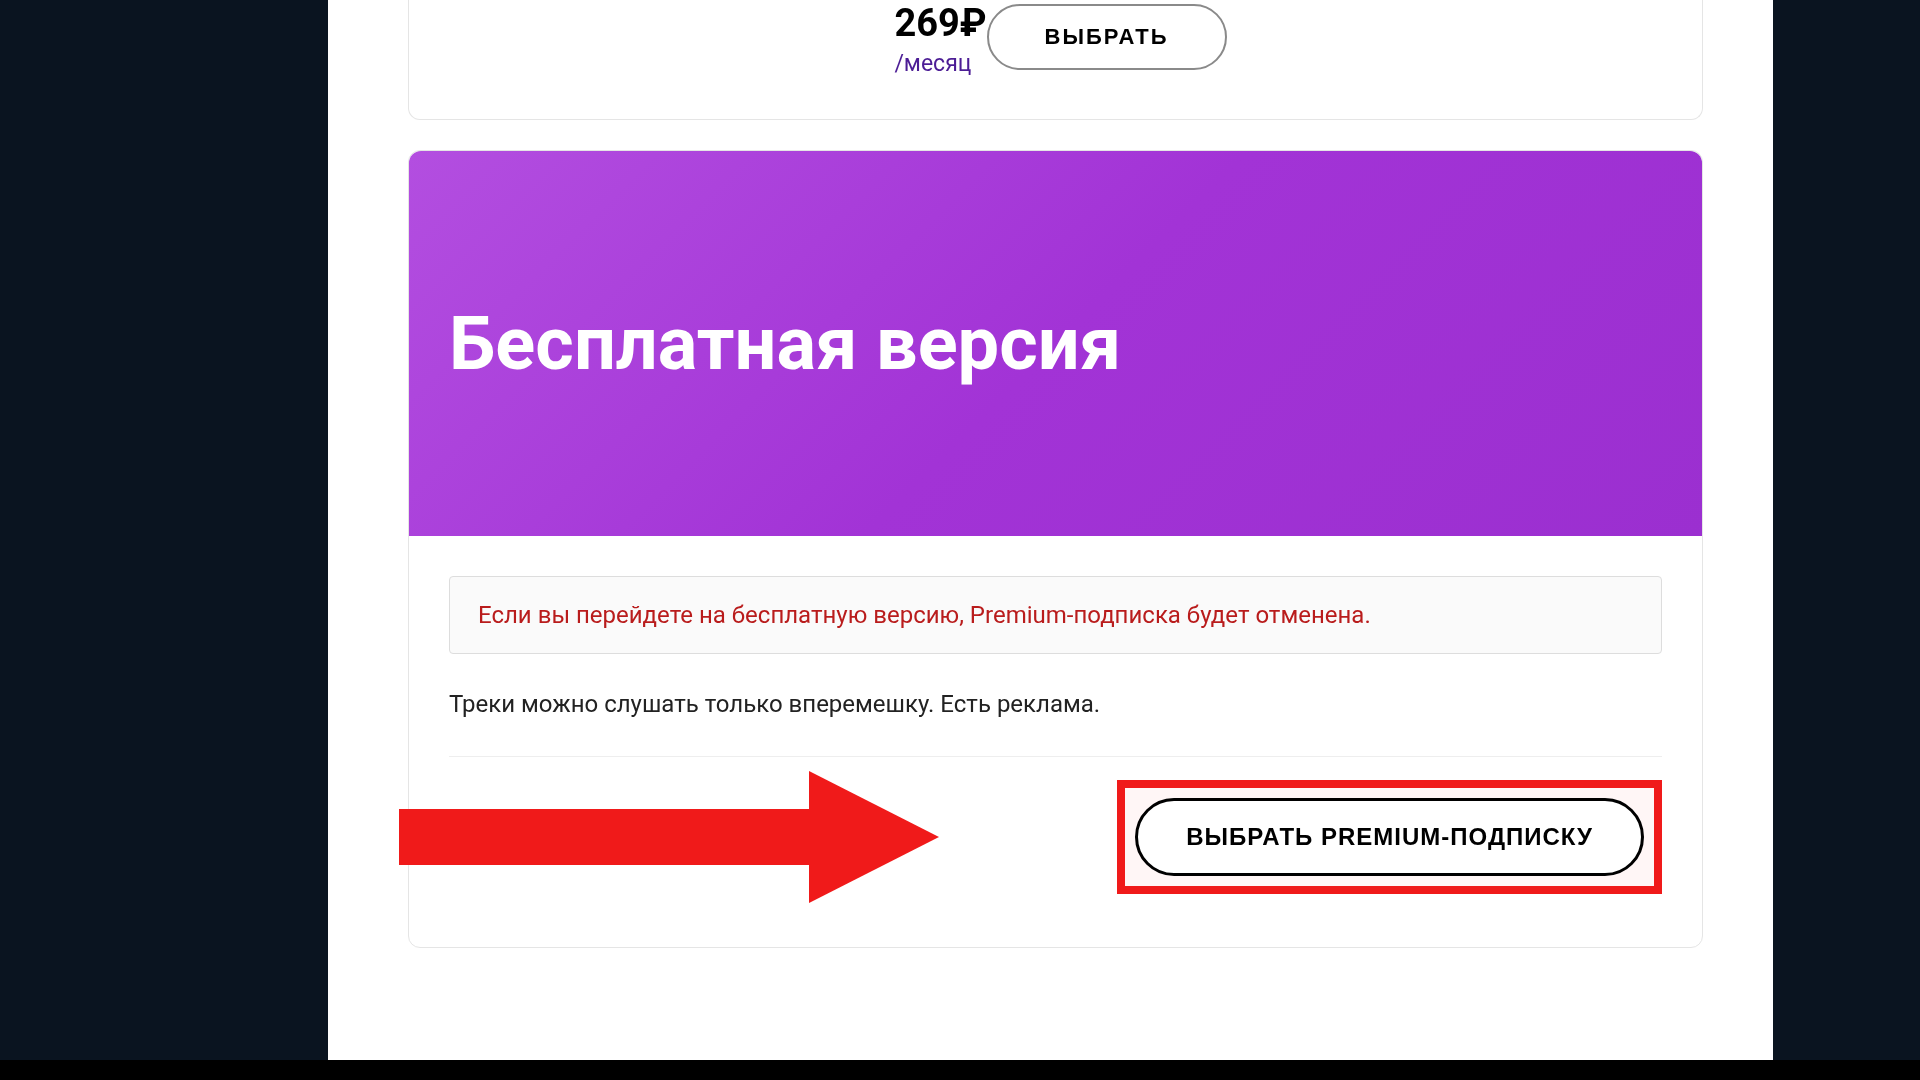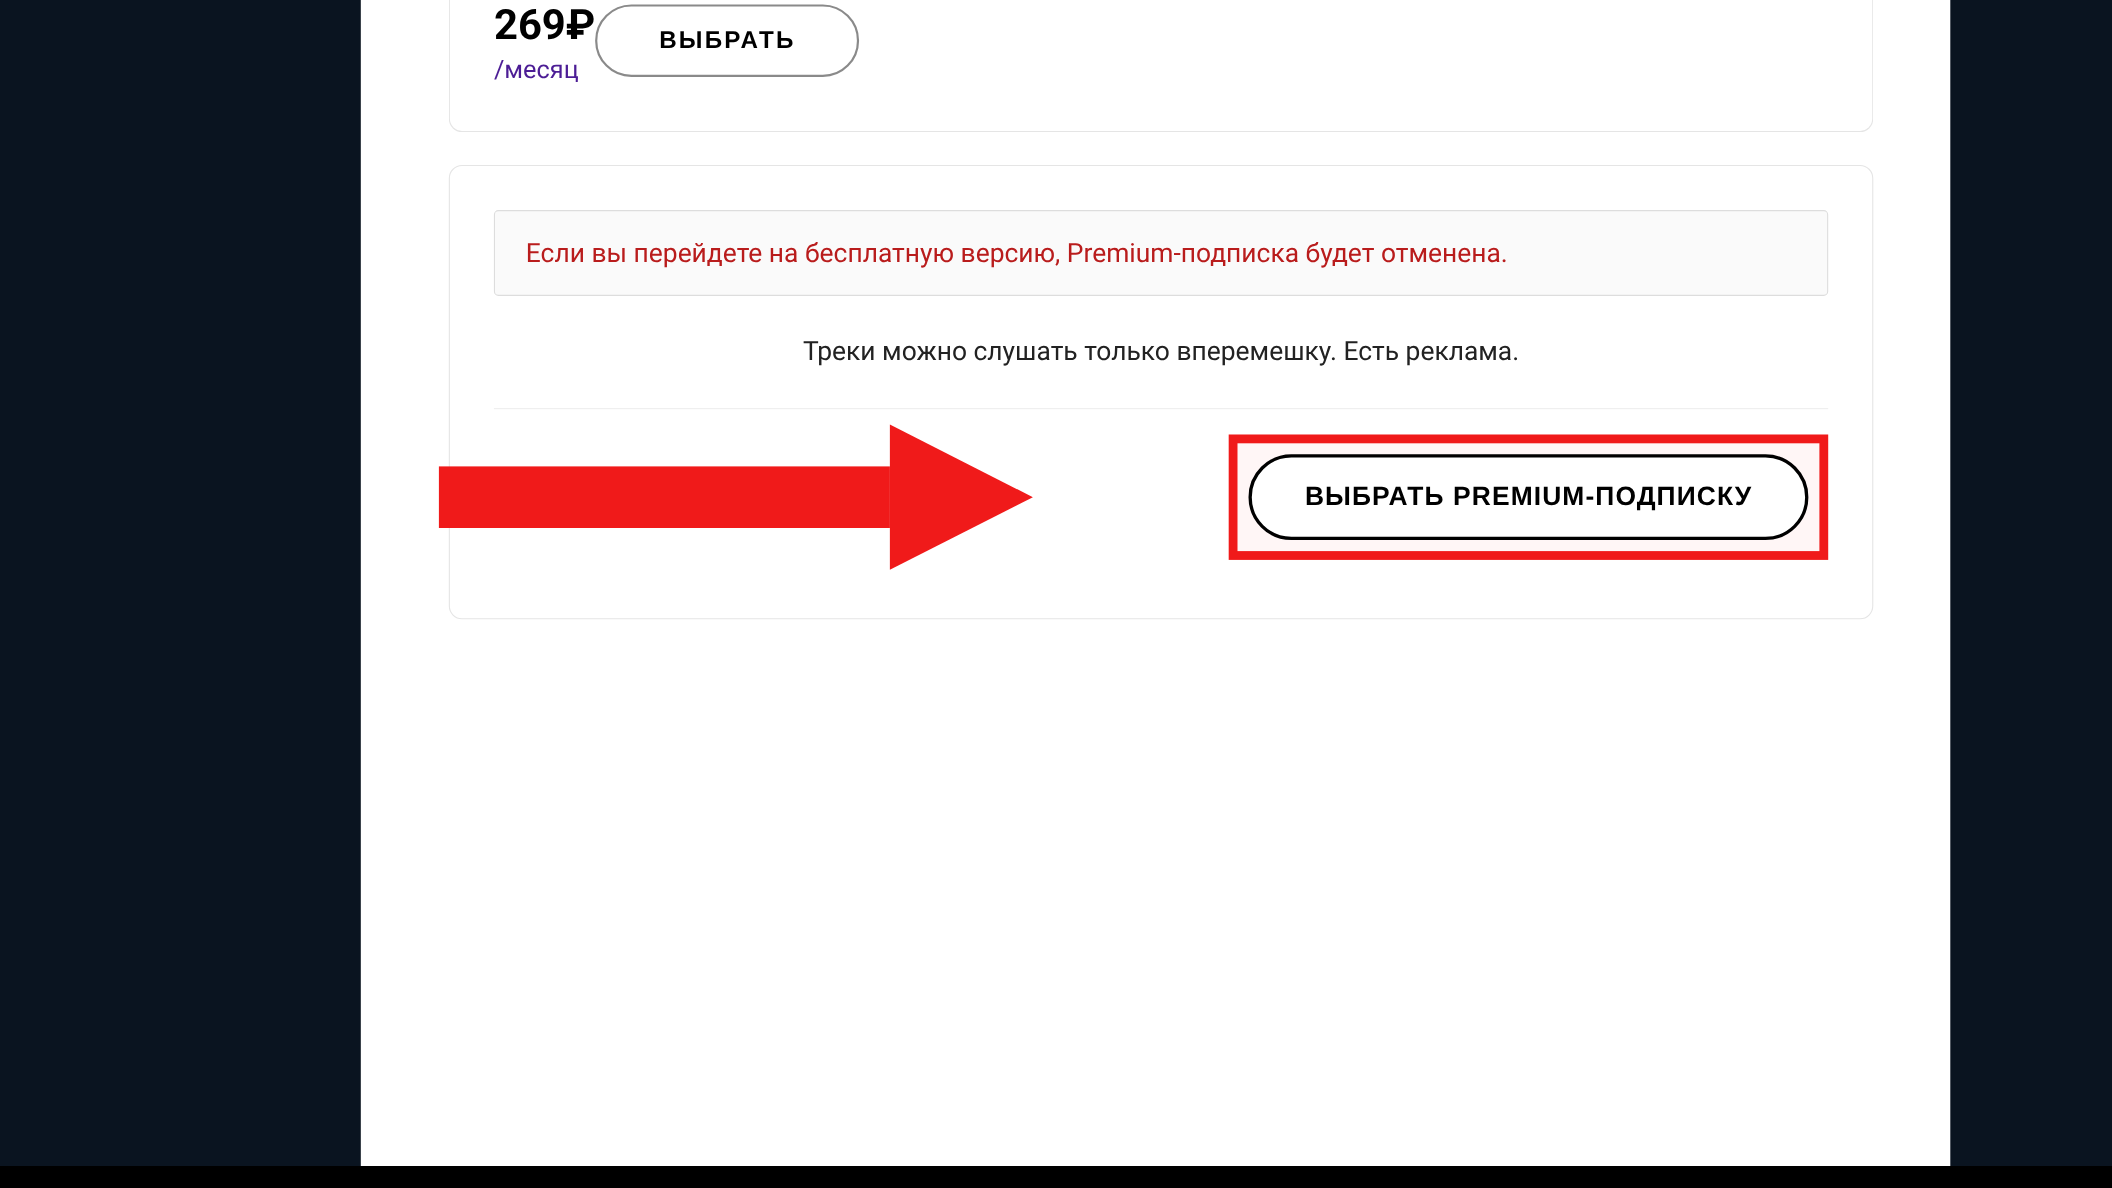--- a/index.html
+++ b/index.html
@@ -35,21 +35,21 @@
       position: absolute;
       left: 408px;
       top: 0;
       width: 1295px;
       height: 120px;
       border: 1px solid #e5e5e5;
       border-radius: 0 0 12px 12px;
       background: #fff;
       display: flex;
       align-items: flex-start;
-      justify-content: flex-start;
+      justify-content: center;
       padding: 0 30px 0 40px;
       border-top: none;
     }
     .price-block {
       padding-top: 4px;
     }
     .price-value {
       font-size: 38px;
       font-weight: 700;
       color: #000;
@@ -104,21 +104,20 @@
       border-radius: 4px;
       padding: 24px 28px;
       font-size: 24px;
       color: #b91c1c;
       background: #fafafa;
     }
     .free-description {
       margin-top: 36px;
       font-size: 24px;
       color: #222;
-      text-align: center;
     }
     .divider {
       margin-top: 38px;
       border: none;
       border-top: 1px solid #eee;
     }
     .cancel-row {
       position: relative;
       height: 140px;
       display: flex;
@@ -184,20 +183,23 @@
 
   <div class="plan-card-top">
     <div class="price-block">
       <div class="price-value">269₽</div>
       <div class="price-period">/месяц</div>
     </div>
     <button class="select-button">ВЫБРАТЬ</button>
   </div>
 
   <div class="free-card">
+    <div class="free-banner">
+      <h1 class="free-title">Бесплатная версия</h1>
+    </div>
     <div class="free-body">
       <div class="warning-box">Если вы перейдете на бесплатную версию, Premium-подписка будет отменена.</div>
       <div class="free-description">Треки можно слушать только вперемешку. Есть реклама.</div>
       <hr class="divider">
       <div class="cancel-row">
         <div class="arrow-annotation">
           <div class="arrow-shaft"></div>
           <div class="arrow-head"></div>
         </div>
         <div class="cancel-button-wrapper">

